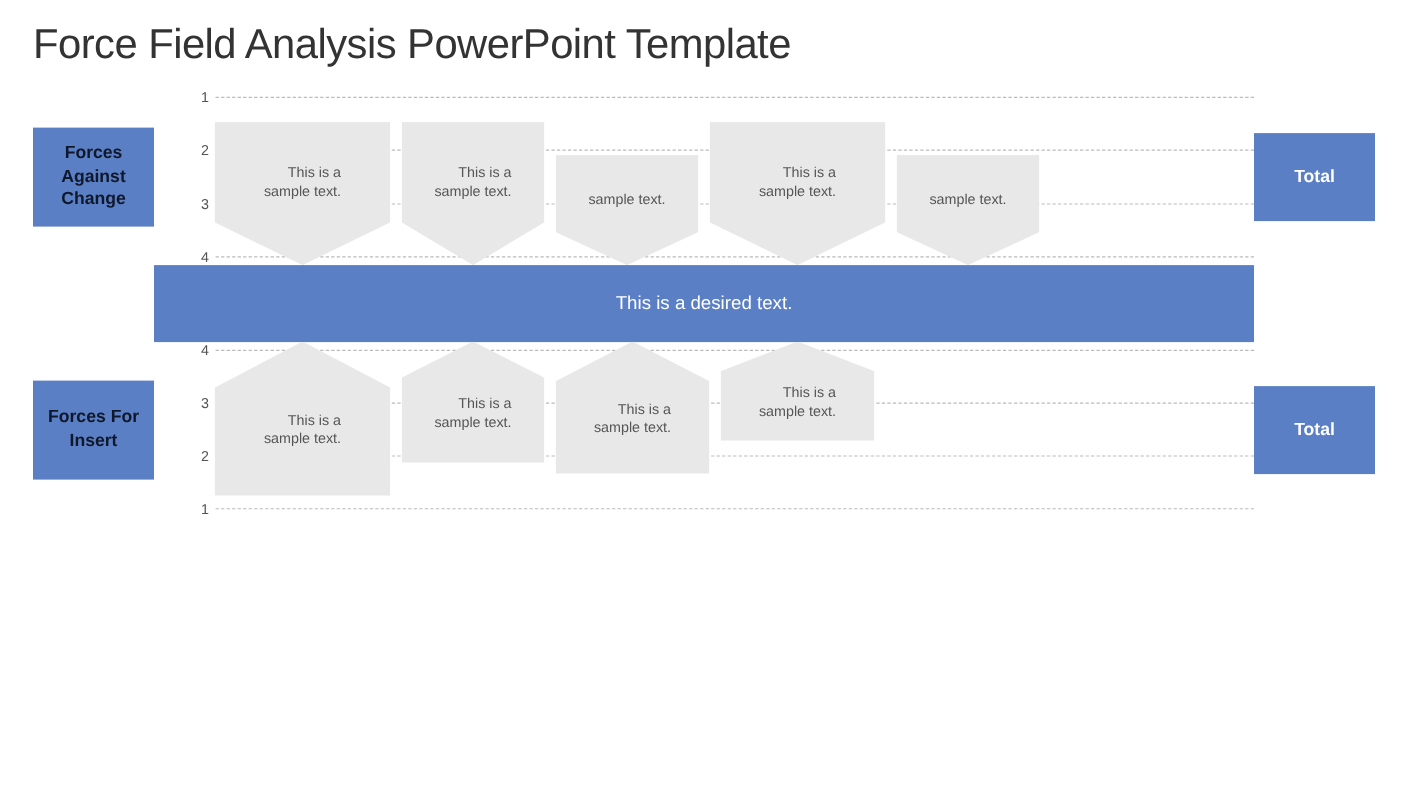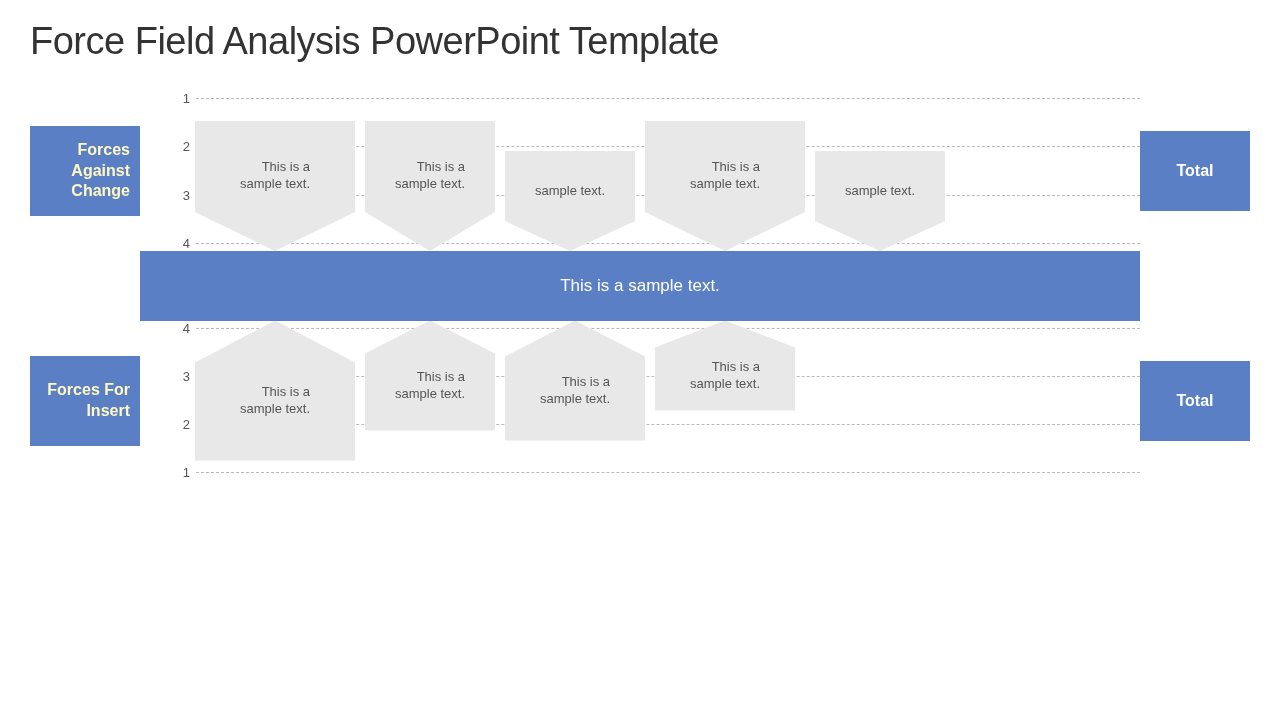--- a/index.html
+++ b/index.html
@@ -16,30 +16,30 @@
       width: 1280px;
       height: 720px;
       padding: 20px 30px;
       position: relative;
     }
 
     .title {
       font-size: 38px;
       font-weight: 300;
       color: #333;
-      margin-bottom: 28px;
+      margin-bottom: 18px;
       letter-spacing: -0.5px;
     }
 
     .label-box {
       background: #5b7fc4;
-      color: #fef9c3;
+      color: #0f172a;
       font-size: 16px;
       font-weight: 600;
-      text-align: right;
+      text-align: center;
       display: flex;
       align-items: center;
       justify-content: center;
       width: 110px;
       min-width: 110px;
       padding: 10px;
       line-height: 1.3;
       align-self: center;
       height: 90px;
     }
@@ -294,21 +294,21 @@
     </div>
 
     <div class="total-box">
       <span>Total</span>
     </div>
   </div>
 
   <div style="display:flex; align-items:stretch;">
     <div style="width:110px; min-width:110px;"></div>
     <div class="center-banner" style="flex:1;">
-      <span>This is a sample  text.</span><br>
+      <span>This is a desired  text.</span><br>
     </div>
     <div style="width:110px; min-width:110px;"></div>
   </div>
 
   <div class="bottom-section">
 
     <div class="label-box">
       <span style="white-space:pre-line;">Forces For Insert</span>
     </div>
 

